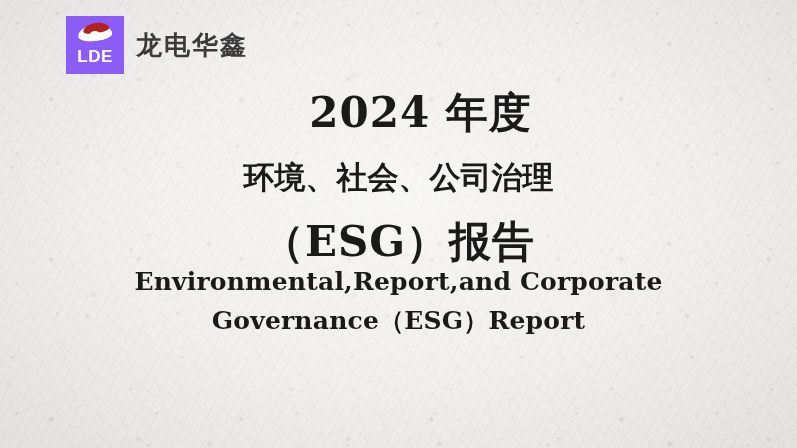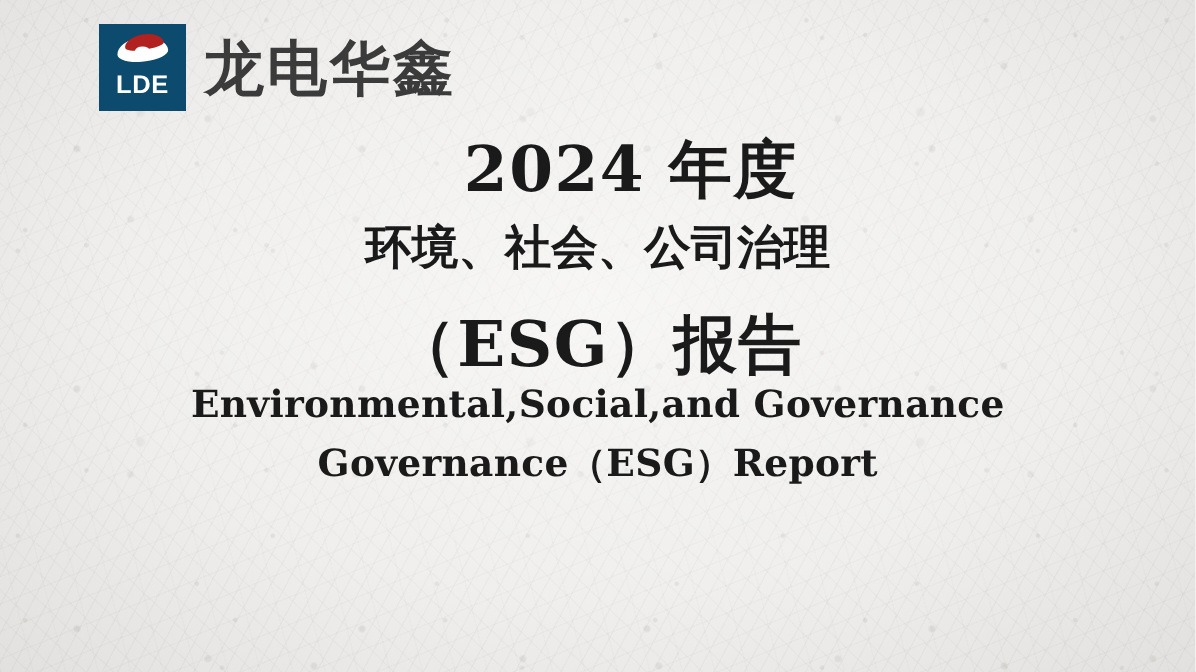--- a/index.html
+++ b/index.html
@@ -65,21 +65,21 @@
     position: absolute;
     left: 66px;
     top: 16px;
     display: flex;
     align-items: center;
     gap: 12px;
   }
   #logo-mark {
     width: 58px;
     height: 58px;
-    background: #0c4a6e;
+    background: #8b5cf6;
     display: flex;
     flex-direction: column;
     align-items: center;
     justify-content: flex-start;
     position: relative;
     box-sizing: border-box;
     padding-top: 6px;
   }
   #logo-glyph {
     width: 34px;
@@ -115,21 +115,21 @@
     font-weight: bold;
     font-size: 17px;
     letter-spacing: 0.5px;
     line-height: 1;
     margin-top: 4px;
   }
   #logo-cn {
     color: #3b3b3b;
     font-family: Liberation Mono, monospace;
     font-weight: bold;
-    font-size: 40px;
+    font-size: 26px;
     letter-spacing: 2px;
     white-space: nowrap;
   }
 
   
   #title-area {
     position: absolute;
     left: 0;
     right: 0;
     top: 92px;
@@ -137,21 +137,21 @@
   }
   .title-cn {
     color: #1a1a1a;
     font-family: "DejaVu Serif", serif;
     font-weight: bold;
     letter-spacing: 1px;
     line-height: 1;
   }
   #title-line1 {
     font-size: 42px;
-    margin-bottom: 16px;
+    margin-bottom: 28px;
     padding-left: 44px;
   }
   #title-line2 {
     font-size: 31px;
     margin-bottom: 28px;
     letter-spacing: 0px;
   }
   #title-line3 {
     font-size: 42px;
   }
@@ -181,16 +181,16 @@
       </div>
       <div id="logo-text-en">LDE</div>
     </div>
     <div id="logo-cn">龙电华鑫</div>
   </div>
 
   <div id="title-area">
     <div class="title-cn" id="title-line1">2024 年度</div>
     <div class="title-cn" id="title-line2">环境、社会、公司治理</div>
     <div class="title-cn" id="title-line3">（ESG）报告</div>
-    <div class="title-en">Environmental,Social,and Governance</div>
+    <div class="title-en">Environmental,Report,and Corporate</div>
     <div class="title-en">Governance（ESG）Report</div>
   </div>
 </div>
 
 </body></html>

